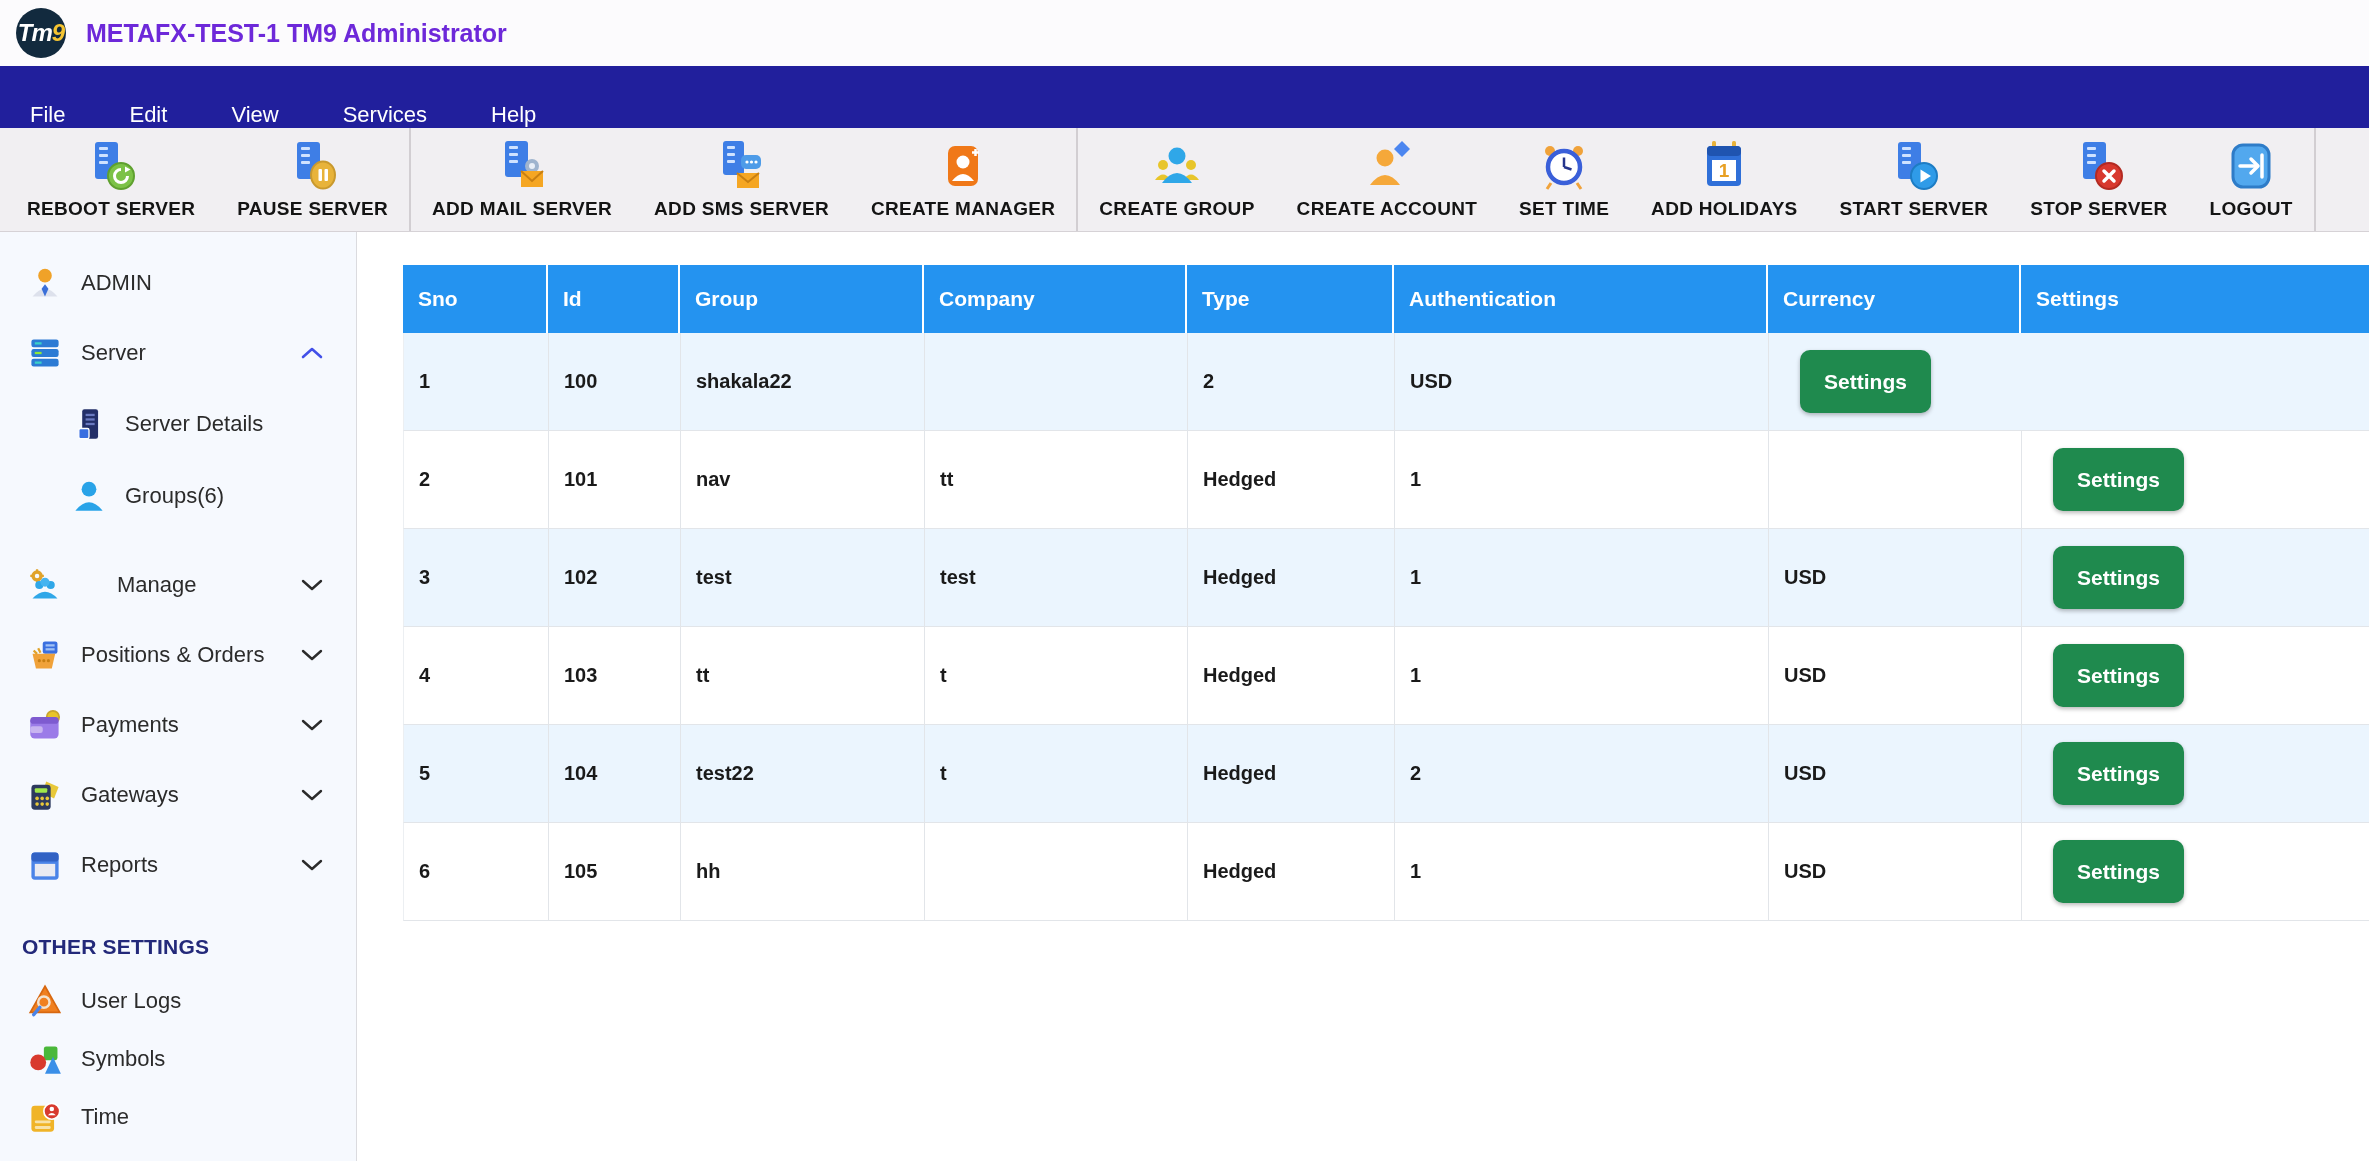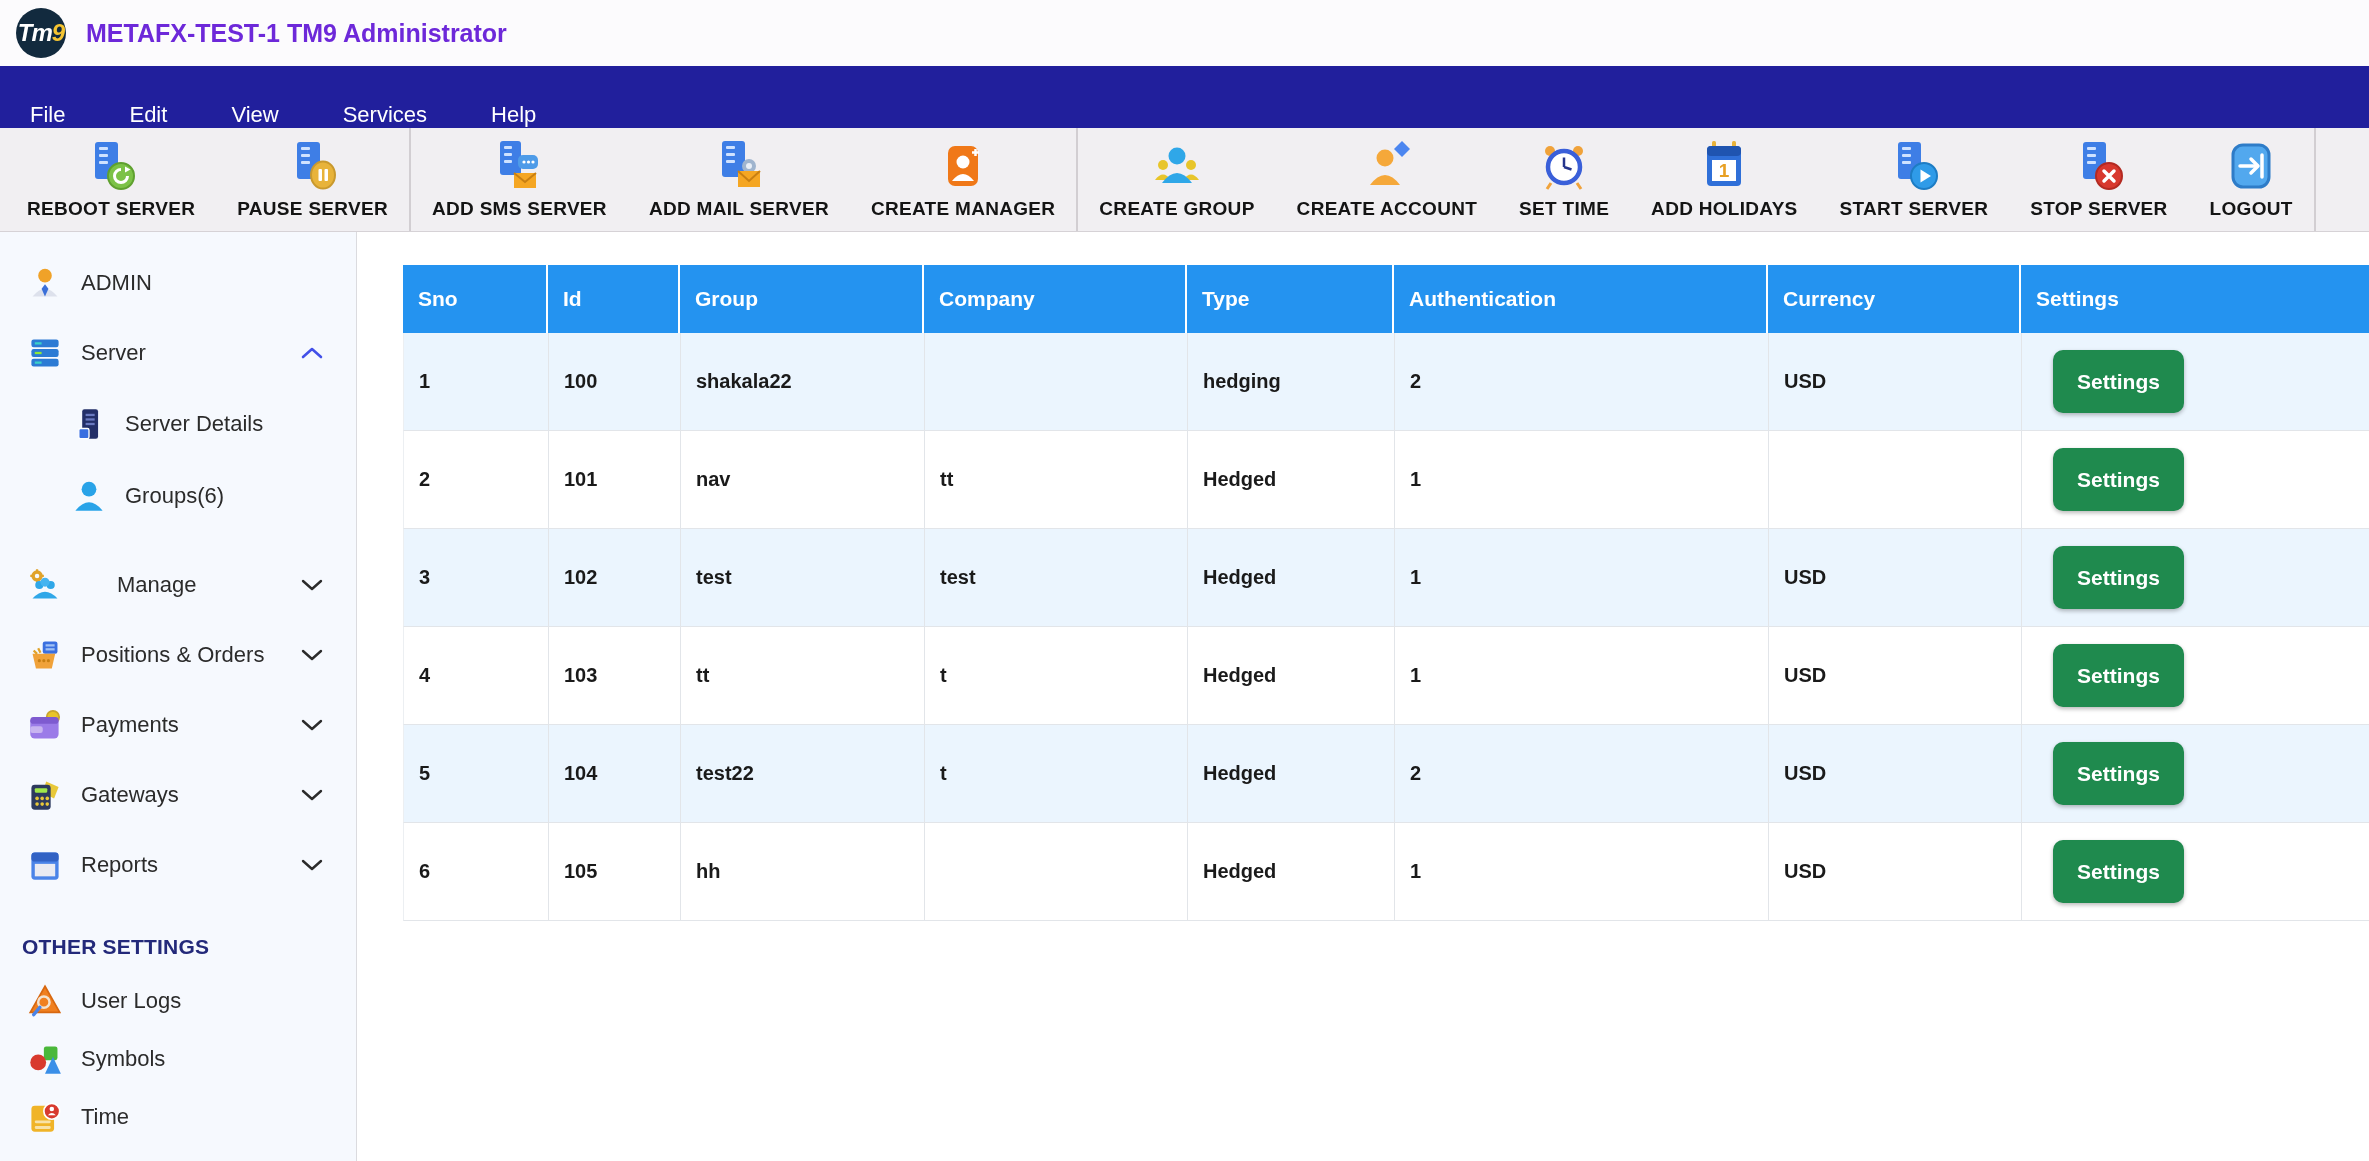--- a/index.html
+++ b/index.html
@@ -102,54 +102,54 @@
     </svg>
       </span>
     <span class="tb-lbl">PAUSE SERVER</span>
   </div>
 
   <div class="tb-sep"></div>
 
   <div class="tb-btn">
     <span class="tb-icon">
         <svg viewBox="0 0 54 54">
+      <rect x="10" y="2" width="23" height="36" rx="3" fill="#3E7EE6"></rect>
+      <rect x="14" y="7" width="9" height="3" rx="1" fill="#CFE2FF"></rect>
+          <rect x="14" y="14" width="9" height="3" rx="1" fill="#CFE2FF"></rect>
+          <rect x="14" y="21" width="9" height="3" rx="1" fill="#CFE2FF"></rect>
+      <circle cx="37" cy="27" r="7" fill="#9FB4CE"></circle>
+          <circle cx="37" cy="27" r="3" fill="#E9EFF7"></circle>
+      <path d="M26 32 h22 v16 h-22 z" fill="#F5A623"></path>
+      <path d="M26 32 L37 42 L48 32" fill="none" stroke="#C87F12" stroke-width="2"></path>
+    </svg>
+      </span>
+    <span class="tb-lbl">ADD MAIL SERVER</span>
+  </div>
+
+  <div class="tb-btn">
+    <span class="tb-icon">
+        <svg viewBox="0 0 54 54">
       <rect x="8" y="2" width="21" height="34" rx="3" fill="#3E7EE6"></rect>
       <rect x="12" y="7" width="8" height="3" rx="1" fill="#CFE2FF"></rect>
           <rect x="12" y="14" width="8" height="3" rx="1" fill="#CFE2FF"></rect>
           <rect x="12" y="21" width="8" height="3" rx="1" fill="#CFE2FF"></rect>
       <rect x="26" y="16" width="20" height="14" rx="5" fill="#4E9BE8"></rect>
       <circle cx="32" cy="23" r="1.6" fill="#fff"></circle>
           <circle cx="36.5" cy="23" r="1.6" fill="#fff"></circle>
           <circle cx="41" cy="23" r="1.6" fill="#fff"></circle>
       <path d="M22 34 h22 v15 h-22 z" fill="#F5A623"></path>
       <path d="M22 34 L33 43 L44 34" fill="none" stroke="#C87F12" stroke-width="2"></path>
     </svg>
       </span>
     <span class="tb-lbl">ADD SMS SERVER</span>
   </div>
 
   <div class="tb-btn">
     <span class="tb-icon">
         <svg viewBox="0 0 54 54">
-      <rect x="10" y="2" width="23" height="36" rx="3" fill="#3E7EE6"></rect>
-      <rect x="14" y="7" width="9" height="3" rx="1" fill="#CFE2FF"></rect>
-          <rect x="14" y="14" width="9" height="3" rx="1" fill="#CFE2FF"></rect>
-          <rect x="14" y="21" width="9" height="3" rx="1" fill="#CFE2FF"></rect>
-      <circle cx="37" cy="27" r="7" fill="#9FB4CE"></circle>
-          <circle cx="37" cy="27" r="3" fill="#E9EFF7"></circle>
-      <path d="M26 32 h22 v16 h-22 z" fill="#F5A623"></path>
-      <path d="M26 32 L37 42 L48 32" fill="none" stroke="#C87F12" stroke-width="2"></path>
-    </svg>
-      </span>
-    <span class="tb-lbl">ADD MAIL SERVER</span>
-  </div>
-
-  <div class="tb-btn">
-    <span class="tb-icon">
-        <svg viewBox="0 0 54 54">
       <rect x="12" y="7" width="30" height="40" rx="7" fill="#F07818"></rect>
       <circle cx="27" cy="23" r="6.5" fill="#fff"></circle>
       <path d="M16 42 q11 -14 22 0 z" fill="#fff"></path>
       <path d="M39.5 10 v7 M36 13.5 h7" stroke="#fff" stroke-width="2.5"></path>
     </svg>
       </span>
     <span class="tb-lbl">CREATE MANAGER</span>
   </div>
 
   <div class="tb-sep"></div>
@@ -444,21 +444,20 @@
         <div class="th">Settings</div>
       </div>
 
       <div class="tr alt">
         <div class="td">1</div>
         <div class="td">100</div>
         <div class="td">
             <a class="glink">shakala22</a>
           </div>
         <div class="td"></div>
-        <div class="td">hedging</div>
         <div class="td">2</div>
         <div class="td">USD</div>
         <div class="td">
             <button class="settings-btn">Settings</button>
           </div>
       </div>
 
       <div class="tr">
         <div class="td">2</div>
         <div class="td">101</div>

